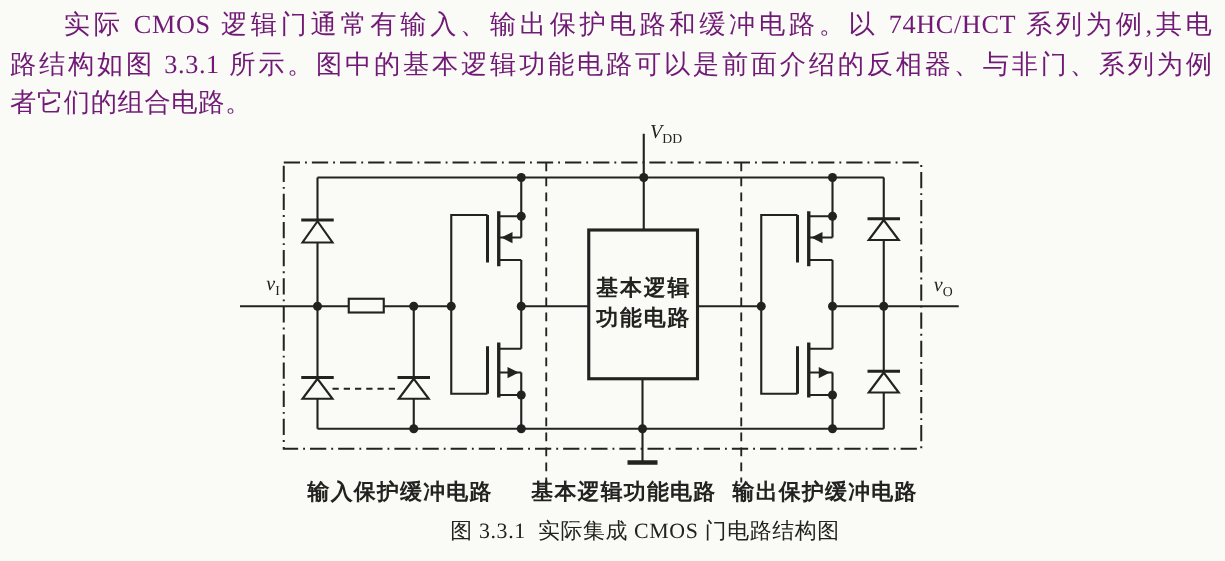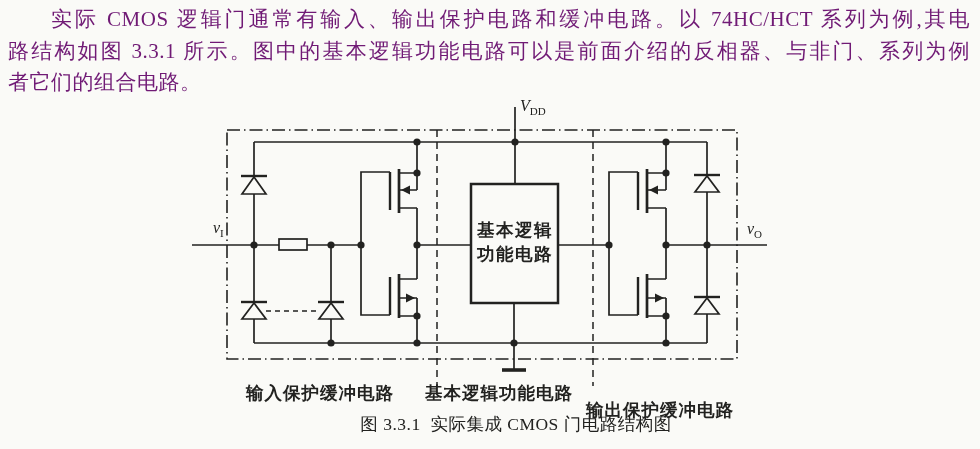--- a/index.html
+++ b/index.html
@@ -23,21 +23,21 @@
   .sig{font-size:16px;font-style:italic;}
   .sig sub{font-size:11px;font-style:normal;letter-spacing:0;}
   .vi-label{left:197px;top:219px;margin-left:16px;}
   .vdd-label{left:520px;top:97px;}
   .vo-label{left:747px;top:220px;}
   .box-label{left:471px;top:218px;width:88px;text-align:center;
     font-size:17.5px;line-height:24px;font-weight:600;letter-spacing:1.5px;}
   .sec-label{top:381px;width:180px;text-align:left;font-size:17.5px;font-weight:700;letter-spacing:1px;}
   .sec-input{left:246px;}
   .sec-logic{left:425px;}
-  .sec-output{left:586px;margin-top:17px;}
+  .sec-output{left:586px;}
   .caption{left:36px;top:412px;width:960px;text-align:center;font-size:17.5px;letter-spacing:.5px;}
   .wire{stroke:currentColor;stroke-width:1.7;fill:none;}
   .bar{stroke:currentColor;stroke-width:2.4;fill:none;}
   .chan{stroke:currentColor;stroke-width:2.7;fill:none;}
   .tri{stroke:currentColor;stroke-width:1.7;fill:none;}
   .dot{fill:currentColor;stroke:none;}
   .arrow{fill:currentColor;stroke:none;}
   .chain{stroke:currentColor;stroke-width:1.6;fill:none;stroke-dasharray:13 4 1.5 4;}
   .dashed{stroke:currentColor;stroke-width:1.5;fill:none;stroke-dasharray:7 5;}
   .dashlink{stroke:currentColor;stroke-width:1.5;fill:none;stroke-dasharray:5 4;}

